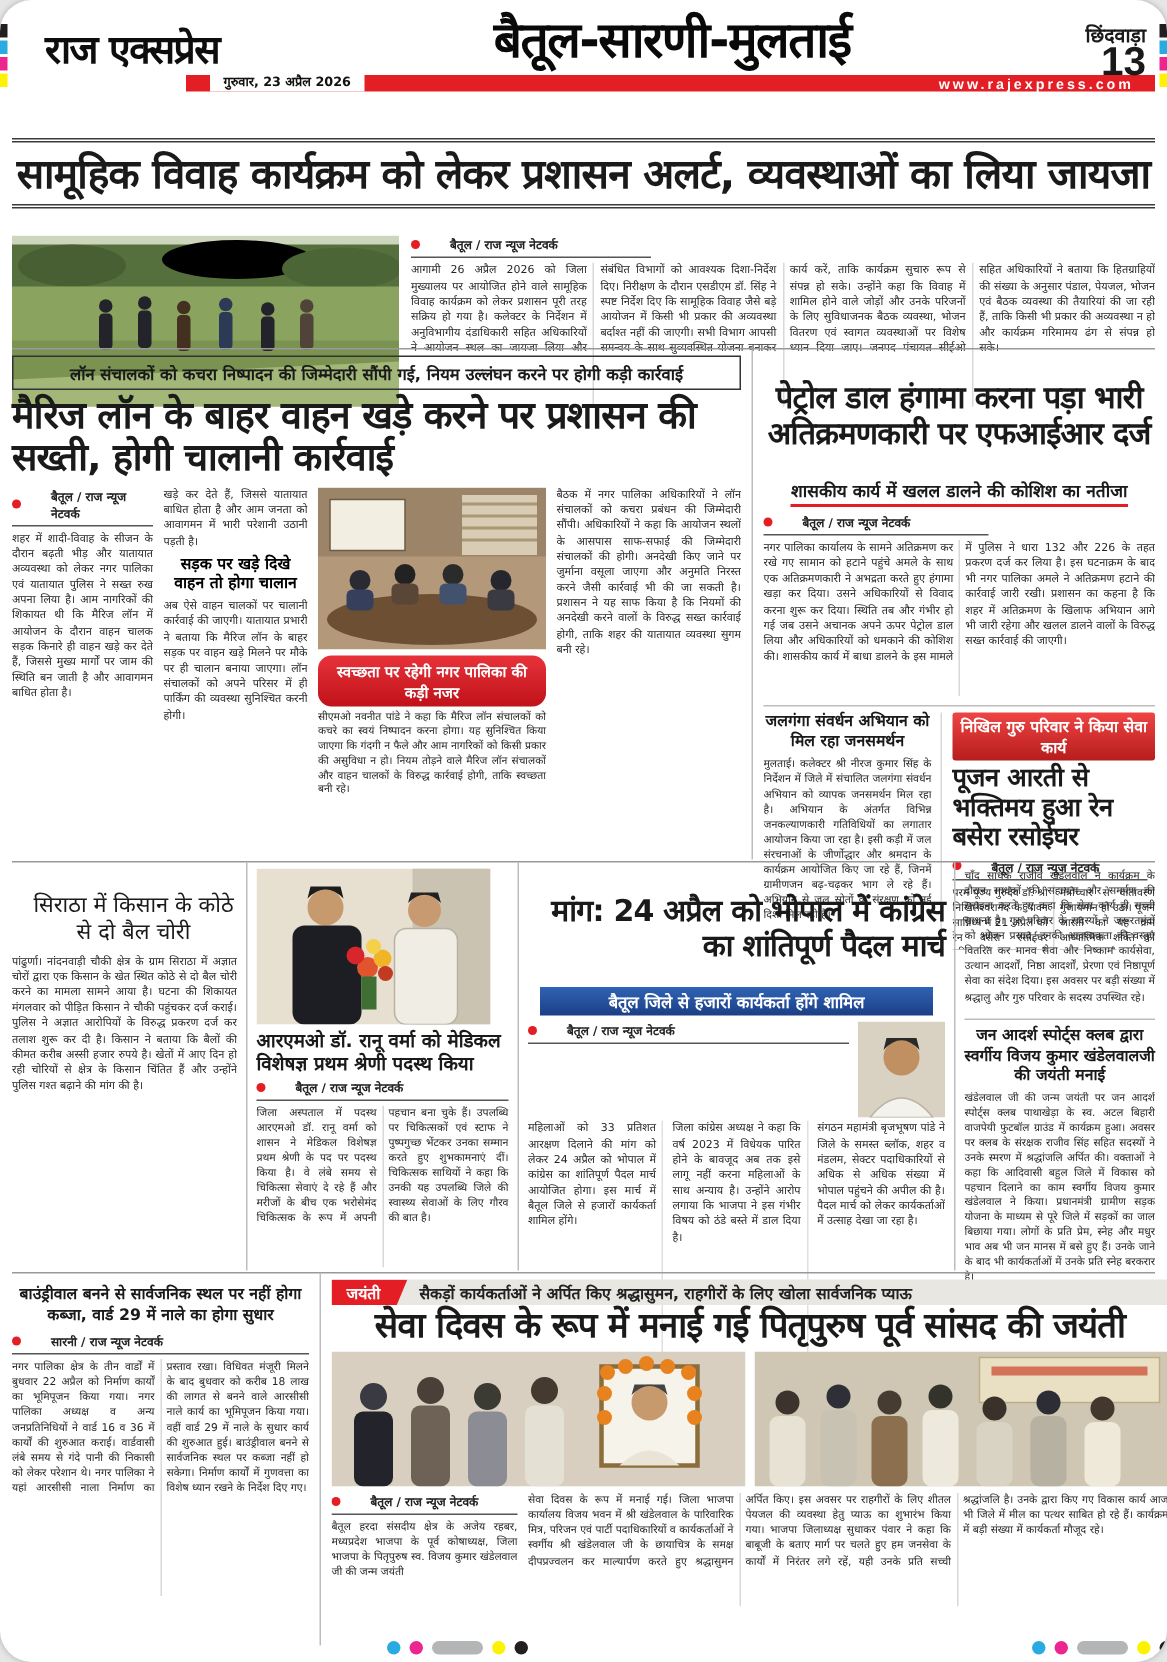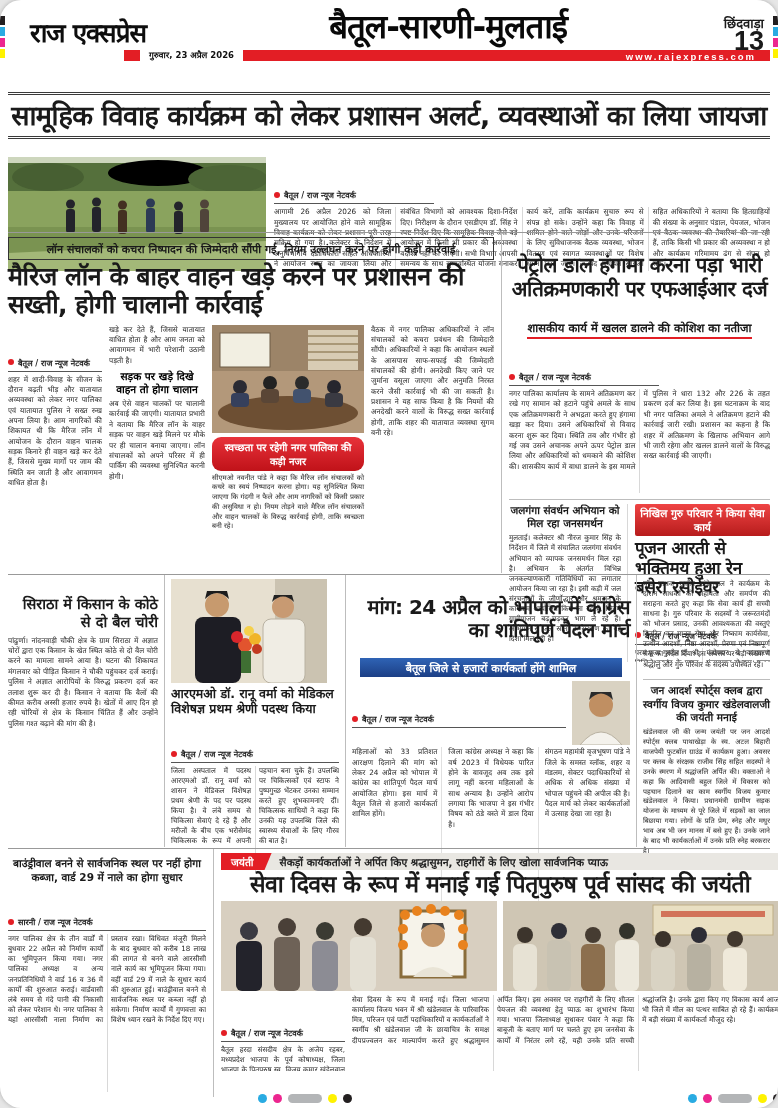--- a/index.html
+++ b/index.html
@@ -12,22 +12,22 @@
   .paper-name{position:absolute;left:22px;top:12px;font-size:26px;font-weight:900;letter-spacing:-1px;color:#0d0d0d;}
   .mast-rule{position:absolute;left:116px;right:0;top:48px;height:11px;background:#e31e25;}
   .mast-date{position:absolute;left:132px;top:48px;height:11px;line-height:11px;background:#fff;
              padding:0 9px;font-size:8.5px;font-weight:bold;color:#111;}
   .mast-title{position:absolute;left:229px;width:330px;top:1px;text-align:right;
               font-size:33px;font-weight:900;letter-spacing:-1px;color:#090909;}
   .mast-city{position:absolute;right:6px;top:12px;font-size:13px;font-weight:bold;text-align:right;}
   .mast-page{position:absolute;right:6px;top:26px;font-size:27px;font-weight:bold;text-align:right;line-height:1;}
   .mast-site{position:absolute;right:14px;top:49px;font-size:9.5px;font-weight:bold;color:#fff;letter-spacing:2px;}
   
-  .byline{display:flex;align-items:center;gap:4px;font-size:8px;font-weight:bold;color:#222;
-          border-bottom:1px solid #555;padding-bottom:3px;margin-bottom:3px;margin-top:32px;}
+  .byline{display:flex;align-items:center;gap:20px;font-size:8px;font-weight:bold;color:#222;
+          border-bottom:1px solid #555;padding-bottom:3px;margin-bottom:3px;}
   .dot{width:6px;height:6px;border-radius:50%;background:#e31e25;flex:0 0 auto;}
   .body-txt{font-size:7.3px;line-height:1.42;text-align:justify;color:#262626;overflow:hidden;}
   .cols2{column-count:2;column-gap:8px;column-rule:1px solid #d8d8d8;}
   .cols4{column-count:4;column-gap:9px;column-rule:1px solid #d8d8d8;}
   .crosshead{font-size:10.5px;font-weight:900;text-align:center;line-height:1.2;margin:4px 0;color:#000;}
   
   .band-top{position:absolute;left:8px;right:8px;top:74px;height:154px;}
   .band-top .hl{border-top:3px double #3a3a3a;border-bottom:3px double #3a3a3a;
                 font-size:27px;font-weight:900;text-align:center;padding:1px 0 3px;letter-spacing:-.5px;}
   .band-top .row{display:flex;gap:8px;margin-top:4px;}
@@ -53,21 +53,21 @@
   .c-bottom{display:flex;gap:7px;margin-top:6px;border-top:1px solid #bdbdbd;padding-top:4px;height:158px;overflow:hidden;}
   .jal-col{width:112px;flex:0 0 auto;border-right:1px solid #d8d8d8;padding-right:6px;}
   .jal-head{font-size:10.5px;font-weight:900;text-align:center;line-height:1.25;margin-bottom:3px;}
   .pujan-col{flex:1;}
   .banner-red{background:linear-gradient(#ef4444,#b71c1c);color:#fff;font-size:10.5px;font-weight:bold;
               text-align:center;padding:2px 2px;border-radius:2px;}
   .pujan-hl{font-size:17px;font-weight:900;line-height:1.15;text-align:left;margin:3px 0;letter-spacing:-.3px;}
   
   .band-d{position:absolute;left:8px;right:8px;top:574px;height:272px;border-top:1px solid #999;display:flex;}
   .d1{width:150px;flex:0 0 auto;padding:5px 6px 0 0;border-right:1px solid #bdbdbd;}
-  .sirada-head{font-size:14.5px;font-weight:700;text-align:right;line-height:1.25;margin-bottom:5px;margin-left:12px;}
+  .sirada-head{font-size:14.5px;font-weight:400;text-align:center;line-height:1.25;margin-bottom:5px;margin-left:12px;}
   .d2{width:168px;flex:0 0 auto;padding:4px 6px 0 6px;border-right:1px solid #bdbdbd;}
   .rmo-head{font-size:12.5px;font-weight:900;line-height:1.2;margin:3px 0;}
   .d3{width:278px;flex:0 0 auto;padding:4px 6px 0 6px;border-right:1px solid #bdbdbd;}
   .march-hl{font-size:20px;font-weight:700;text-align:right;line-height:1.15;letter-spacing:-.5px;}
   .blue-bar{background:linear-gradient(#2f63b5,#1c3f85);color:#fff;font-size:11px;font-weight:bold;
             text-align:center;padding:2px 0;margin:4px 8px;}
   .march-cols{display:flex;gap:6px;height:158px;overflow:hidden;margin-top:2px;}
   .march-c{flex:1;border-right:1px solid #e0e0e0;padding-right:4px;}
   .march-c:last-child{border-right:none;padding-right:0;}
   .d4{flex:1;padding:4px 0 0 6px;}

